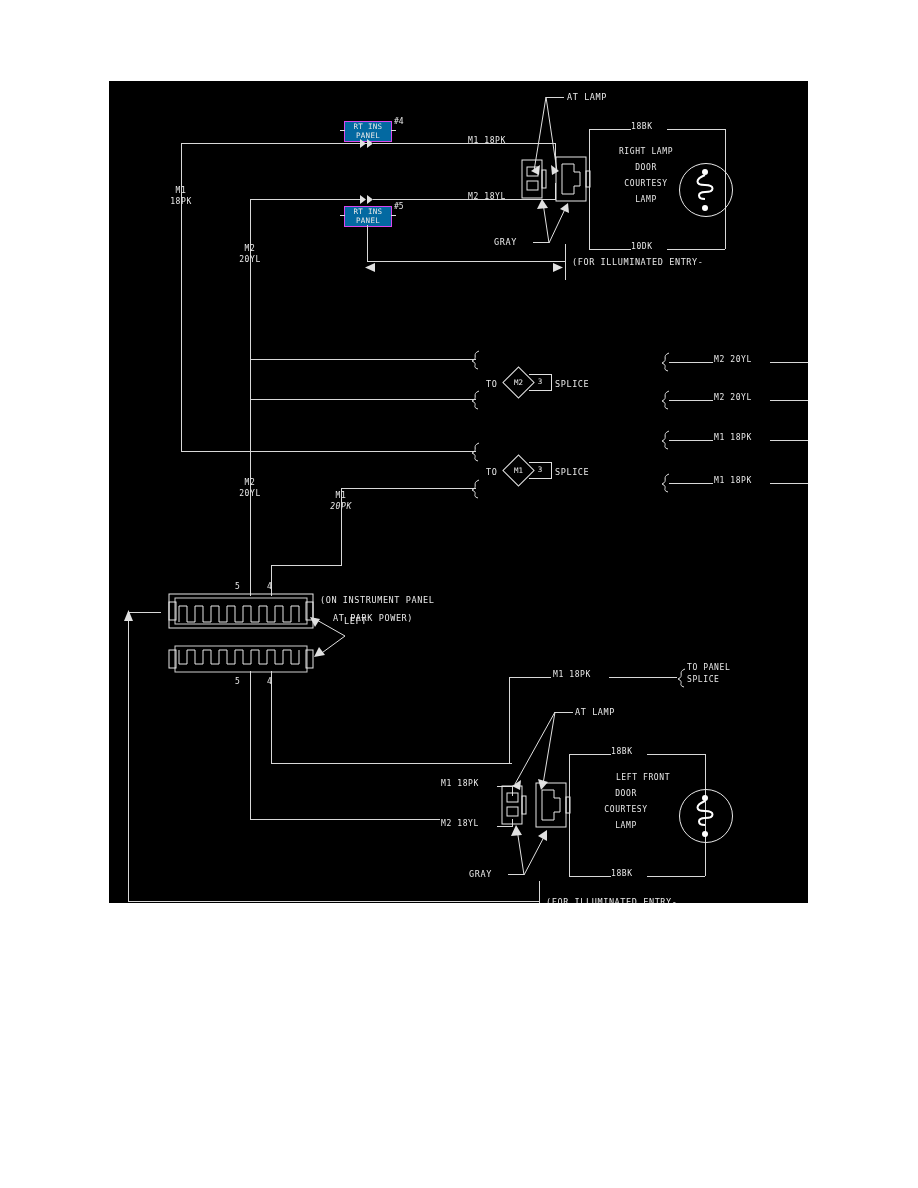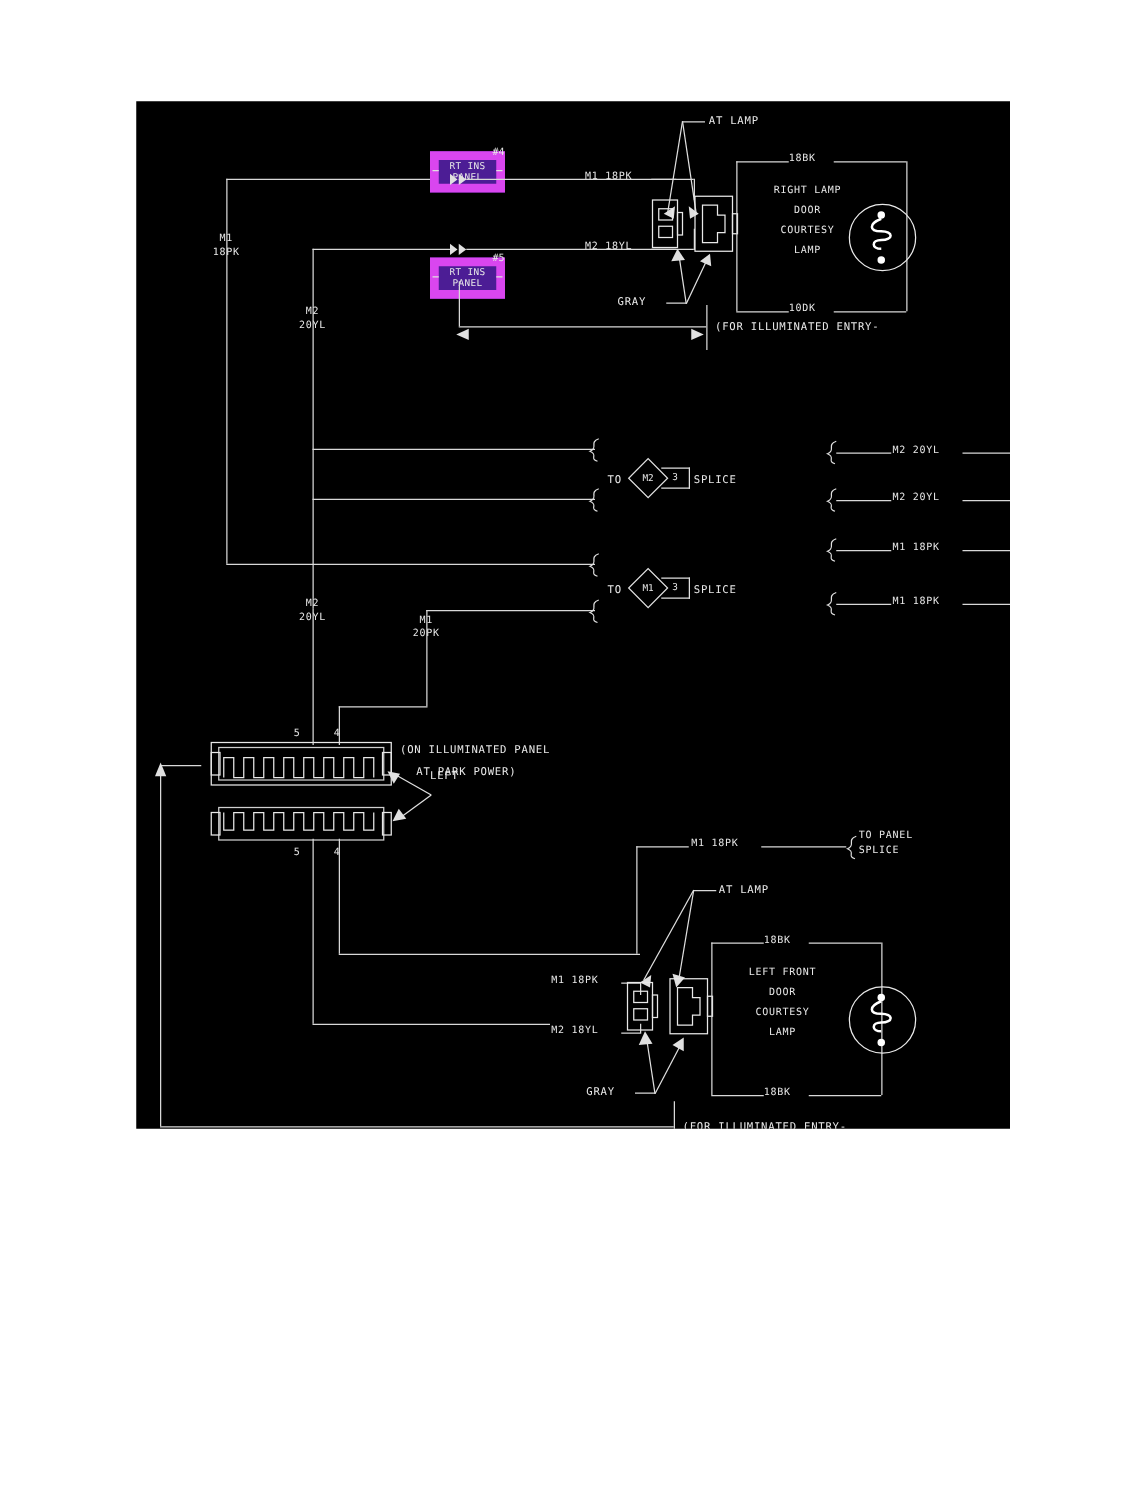--- a/index.html
+++ b/index.html
@@ -6,21 +6,21 @@
   body{width:918px;height:1188px;font-family:"DejaVu Sans Mono",monospace;}
   #page{position:relative;width:918px;height:1188px;background:#ffffff;overflow:hidden;}
   #diagram{position:absolute;left:109px;top:81px;width:699px;height:822px;background:#000000;overflow:hidden;}
   .wire{position:absolute;background:#d8d8d8;}
   .wh{height:1px;}
   .wv{width:1px;}
   .lbl{position:absolute;color:#e8e8e8;font-family:"DejaVu Sans Mono",monospace;font-size:8px;letter-spacing:.6px;white-space:pre;line-height:10px;text-align:right;}
   .lbl.c{text-align:center;}
   .big{font-size:8.5px;}
   
-  .fuse{position:absolute;border:7px solid #d946ef;background:#4c1d95;width:46px;height:19px;}
+  .fuse{position:absolute;border:1px solid #d946ef;background:#0369a1;width:46px;height:19px;}
   .fuse .ft{position:absolute;left:0;top:0;width:46px;text-align:center;color:#e8e8e8;font-size:7.5px;line-height:9.5px;letter-spacing:.3px;}
   .fuse .tab{position:absolute;top:8px;width:5px;height:1px;background:#e0e0e0;}
   .fuse .tabL{left:-5px;}
   .fuse .tabR{right:-5px;}
   .fnum{position:absolute;color:#e8e8e8;font-size:8px;}
   
   .dblarrow{position:absolute;width:14px;height:9px;}
   .dblarrow svg{display:block;}
   
   .squig{position:absolute;width:9px;height:18px;}
@@ -250,42 +250,42 @@
           <path d="M10,0 C2,3 10,7 3,10 C10,13 2,16 9,18" fill="none" stroke="#e0e0e0" stroke-width="1"></path>
         </svg>
     </div>
     <div class="wire wh" style="left:560px;top:402px;width:44px;"></div>
     <div class="lbl" style="left:605px;top:395px;">M1 18PK</div>
     <div class="wire wh" style="left:661px;top:402px;width:38px;"></div>
 
     <div class="lbl c" style="left:121px;top:397px;width:40px;">M2</div>
     <div class="lbl c" style="left:121px;top:408px;width:40px;">20YL</div>
     <div class="lbl c" style="left:212px;top:410px;width:40px;">M1</div>
-    <div class="lbl c" style="left:212px;top:421px;width:40px;">20PK</div>
+    <div class="lbl c" style="left:212px;top:421px;width:40px;font-style:italic;">20PK</div>
 
     <div class="wire wv" style="left:232px;top:407px;height:77px;"></div>
     <div class="wire wh" style="left:162px;top:484px;width:71px;"></div>
     <div class="wire wv" style="left:162px;top:484px;height:31px;"></div>
 
     <div class="wire wv" style="left:141px;top:406px;height:109px;"></div>
 
     <div class="lbl" style="left:126px;top:501px;">5</div>
     <div class="lbl" style="left:158px;top:501px;">4</div>
 
     <div class="ipconn" style="left:60px;top:513px;">
       <svg width="144" height="34">
         <rect x="0" y="0" width="144" height="34" fill="none" stroke="#e8e8e8" stroke-width="1"></rect>
         <rect x="6" y="4" width="132" height="26" fill="none" stroke="#cfcfcf" stroke-width="1"></rect>
         <path d="M10,28 L10,12 L18,12 L18,28 L26,28 L26,12 L34,12 L34,28 L42,28 L42,12 L50,12 L50,28 L58,28 L58,12 L66,12 L66,28 L74,28 L74,12 L82,12 L82,28 L90,28 L90,12 L98,12 L98,28 L106,28 L106,12 L114,12 L114,28 L122,28 L122,12 L130,12 L130,28" fill="none" stroke="#e8e8e8" stroke-width="1"></path>
         <rect x="0" y="8" width="7" height="18" fill="none" stroke="#e8e8e8" stroke-width="1"></rect>
         <rect x="137" y="8" width="7" height="18" fill="none" stroke="#e8e8e8" stroke-width="1"></rect>
       </svg>
     </div>
 
-    <div class="lbl big" style="left:211px;top:514px;">(ON ILLUMINATED PANEL</div>
+    <div class="lbl big" style="left:211px;top:514px;">(ON INSTRUMENT PANEL</div>
     <div class="lbl big" style="left:224px;top:532px;">AT PARK POWER)</div>
 
     <div class="lbl big" style="left:235px;top:535px;">LEFT</div>
     <div class="arrowline" style="left:196px;top:536px;">
       <svg width="44" height="40">
         <line x1="40" y1="19" x2="10" y2="2" stroke="#e0e0e0" stroke-width="1"></line>
         <polygon points="5,0 15,2 10,10" fill="#e0e0e0"></polygon>
         <line x1="40" y1="19" x2="14" y2="38" stroke="#e0e0e0" stroke-width="1"></line>
         <polygon points="9,40 14,30 20,38" fill="#e0e0e0"></polygon>
       </svg>
@@ -381,21 +381,21 @@
 
     <div class="wire wv" style="left:460px;top:673px;height:122px;"></div>
     <div class="wire wh" style="left:460px;top:673px;width:42px;"></div>
     <div class="lbl" style="left:502px;top:666px;">18BK</div>
     <div class="wire wh" style="left:538px;top:673px;width:58px;"></div>
     <div class="wire wv" style="left:596px;top:673px;height:122px;"></div>
     <div class="wire wh" style="left:460px;top:795px;width:42px;"></div>
     <div class="lbl" style="left:502px;top:788px;">18BK</div>
     <div class="wire wh" style="left:538px;top:795px;width:58px;"></div>
 
-    <div class="lbl c" style="left:467px;top:692px;width:100px;">LEFT FRONT</div>
+    <div class="lbl c" style="left:484px;top:692px;width:100px;">LEFT FRONT</div>
     <div class="lbl c" style="left:467px;top:708px;width:100px;">DOOR</div>
     <div class="lbl c" style="left:467px;top:724px;width:100px;">COURTESY</div>
     <div class="lbl c" style="left:467px;top:740px;width:100px;">LAMP</div>
 
     <div class="bulb" style="left:570px;top:708px;"></div>
     <div class="bterm" style="left:593px;top:714px;"></div>
     <div class="bterm" style="left:593px;top:750px;"></div>
     <div class="arrowline" style="left:584px;top:720px;">
       <svg width="24" height="26">
         <path d="M12,0 C2,4 2,10 12,10 C22,10 22,17 12,17 C4,17 4,24 12,24" fill="none" stroke="#ffffff" stroke-width="2"></path>

